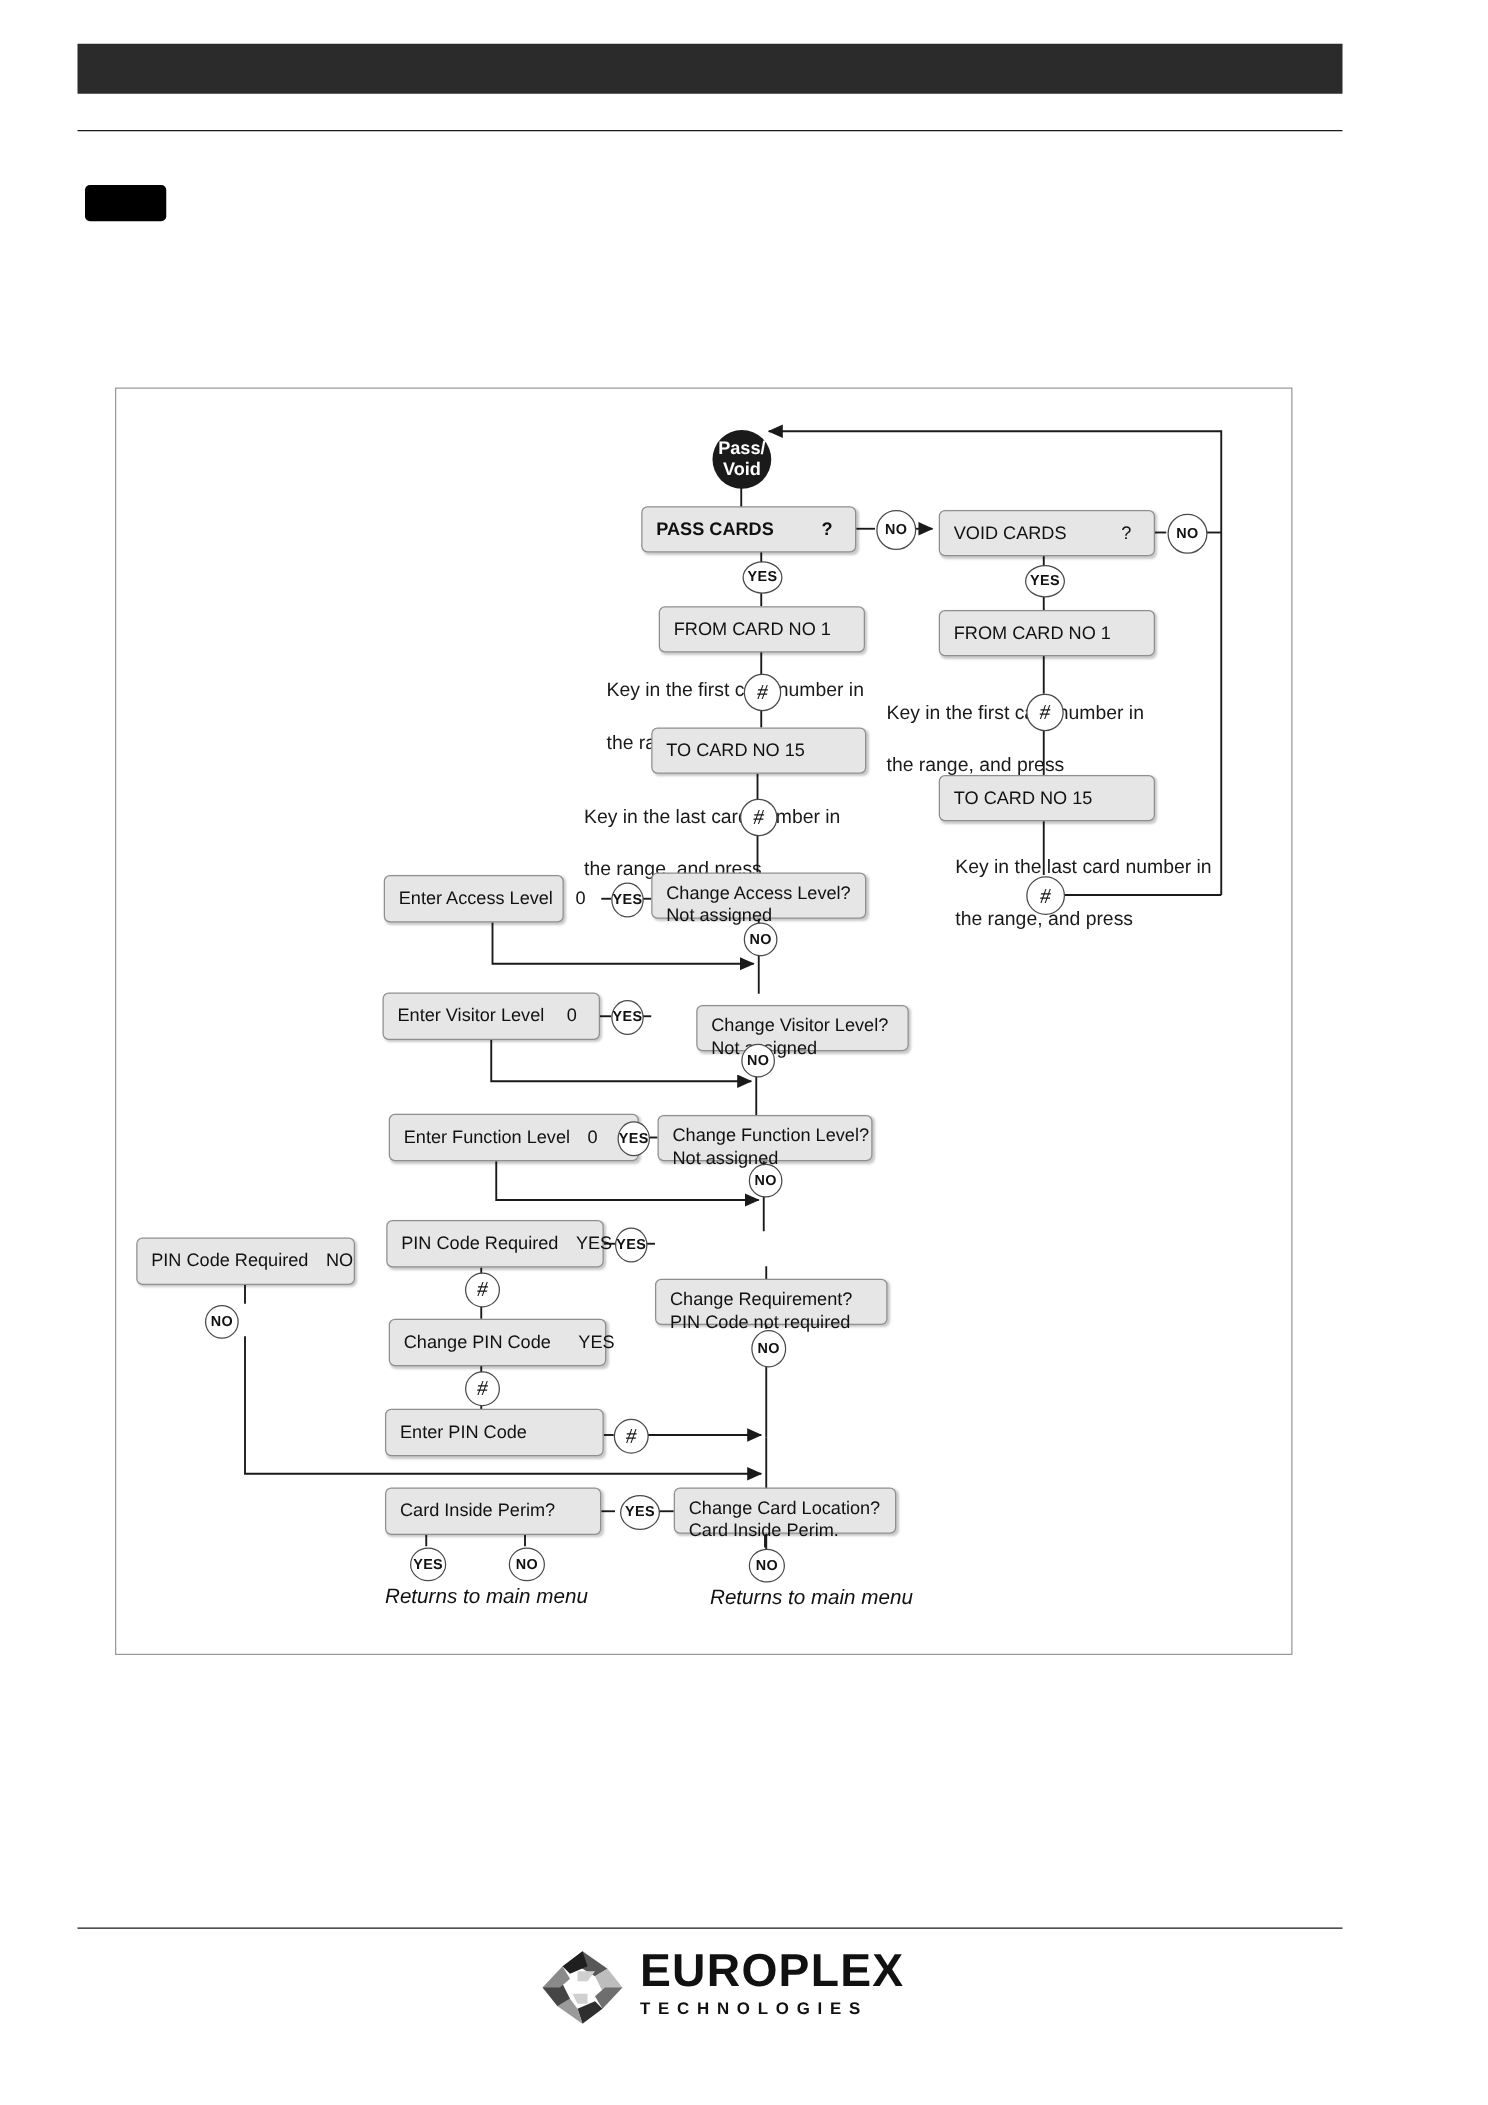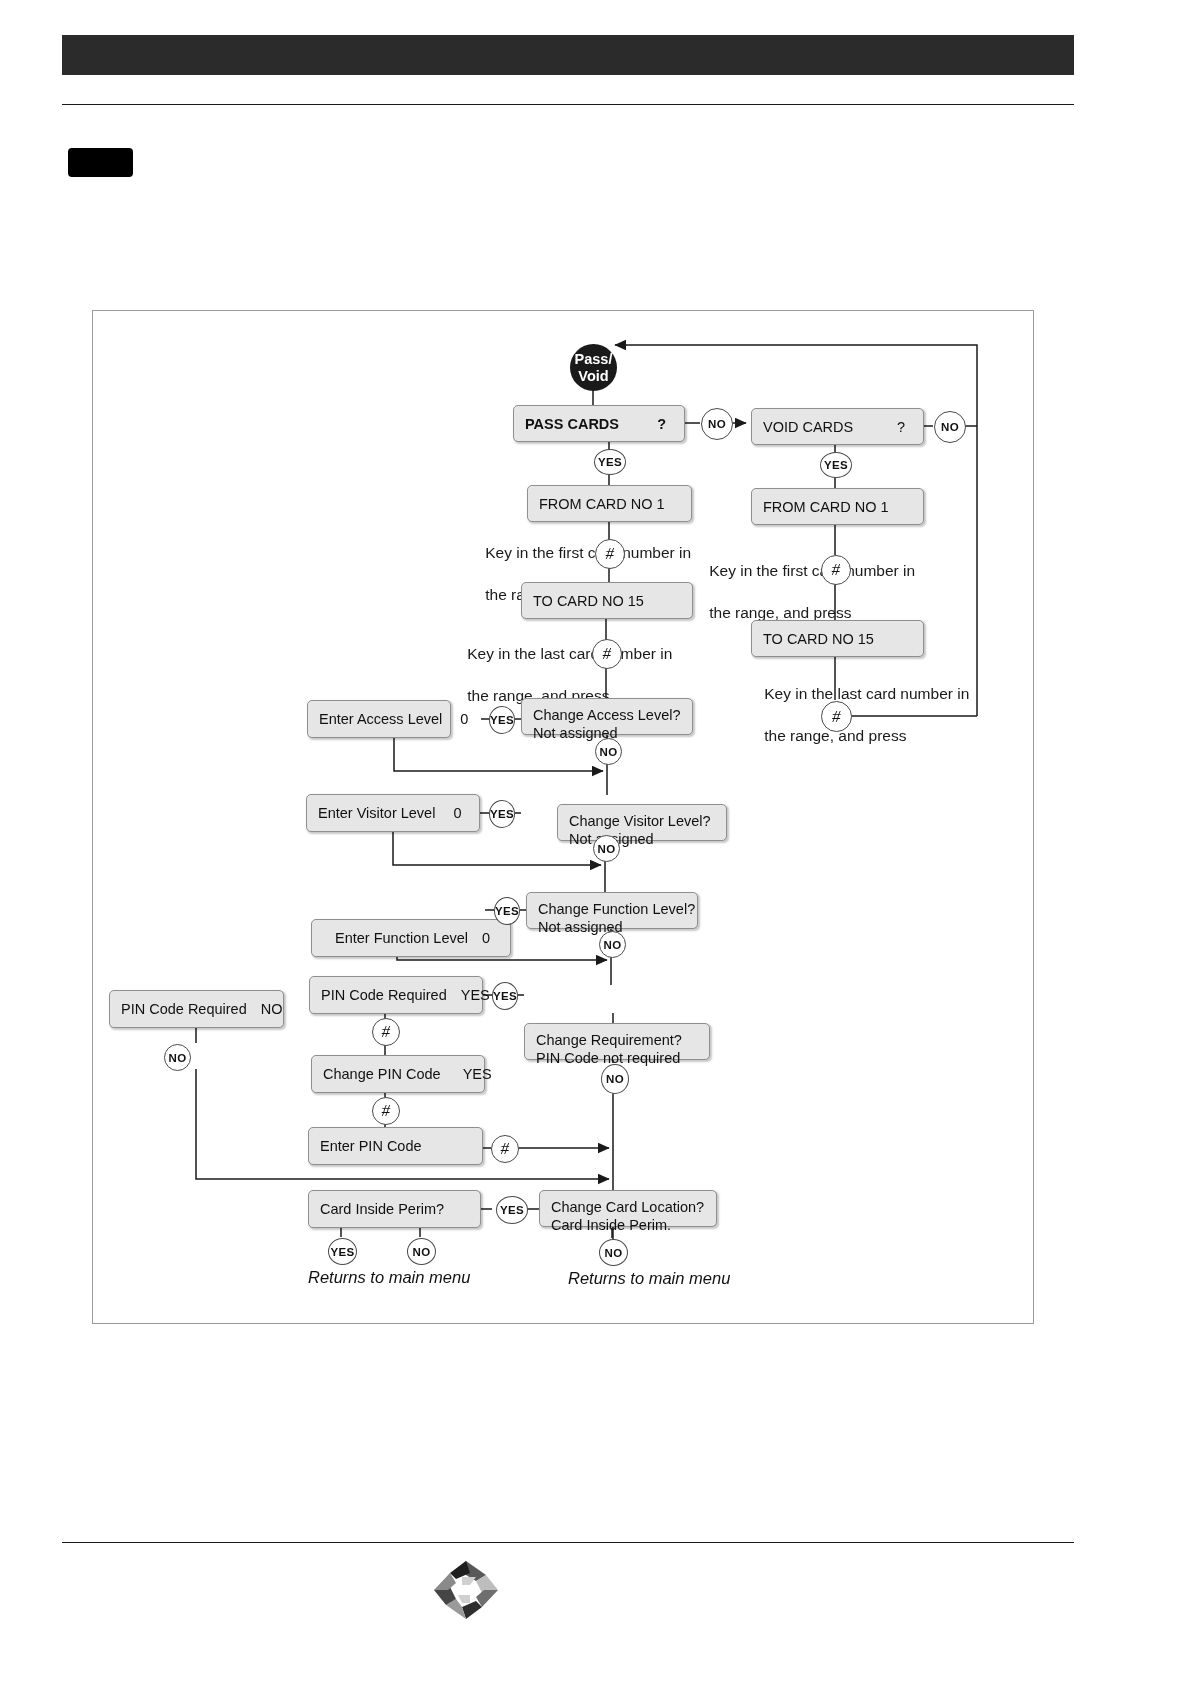--- a/index.html
+++ b/index.html
@@ -239,21 +239,21 @@
     <span>YES</span>
   </div>
   <div class="node two-line" style="left:521px;top:804px;width:170px;height:37px;margin-left:36px;">
     <span>Change Visitor Level?</span>
     <span>Not assigned</span>
   </div>
   <div class="bub" style="left:593px;top:835px;width:25px;height:25px;">
     <span>NO</span>
   </div>
 
-  <div class="node" style="left:311px;top:919px;width:200px;height:38px;padding-left:12px;">
+  <div class="node" style="left:311px;top:891px;width:200px;height:38px;">
     <span class="l">Enter Function Level</span>
     <span style="padding-left:14px;">0</span>
   </div>
   <div class="bub" style="left:494px;top:897px;width:24px;height:26px;">
     <span>YES</span>
   </div>
   <div class="node two-line" style="left:526px;top:892px;width:172px;height:37px;">
     <span>Change Function Level?</span>
     <span>Not assigned</span>
   </div>
@@ -335,15 +335,19 @@
         <polygon points="50,48 34,60 30,48 44,42" fill="#2e2e2e"></polygon>
         <polygon points="34,60 14,46 24,40 30,48" fill="#9a9a9a"></polygon>
         <polygon points="14,46 2,31 16,24 24,40" fill="#454545"></polygon>
         <polygon points="2,31 18,14 24,24 16,31" fill="#8a8a8a"></polygon>
         <polygon points="18,14 34,2 38,14 24,20" fill="#1f1f1f"></polygon>
         <polygon points="26,24 42,24 42,40 26,40" fill="#ffffff"></polygon>
         <polygon points="30,18 44,18 38,26 30,26" fill="#d0d0d0"></polygon>
         <polygon points="26,36 38,36 38,44 30,44" fill="#d0d0d0"></polygon>
       </g>
     </svg>
+    <div class="logo-text">
+      <div class="logo-title">EUROPLEX</div>
+      <div class="logo-sub">TECHNOLOGIES</div>
+    </div>
   </div>
 
 </div>
 
 </body></html>

